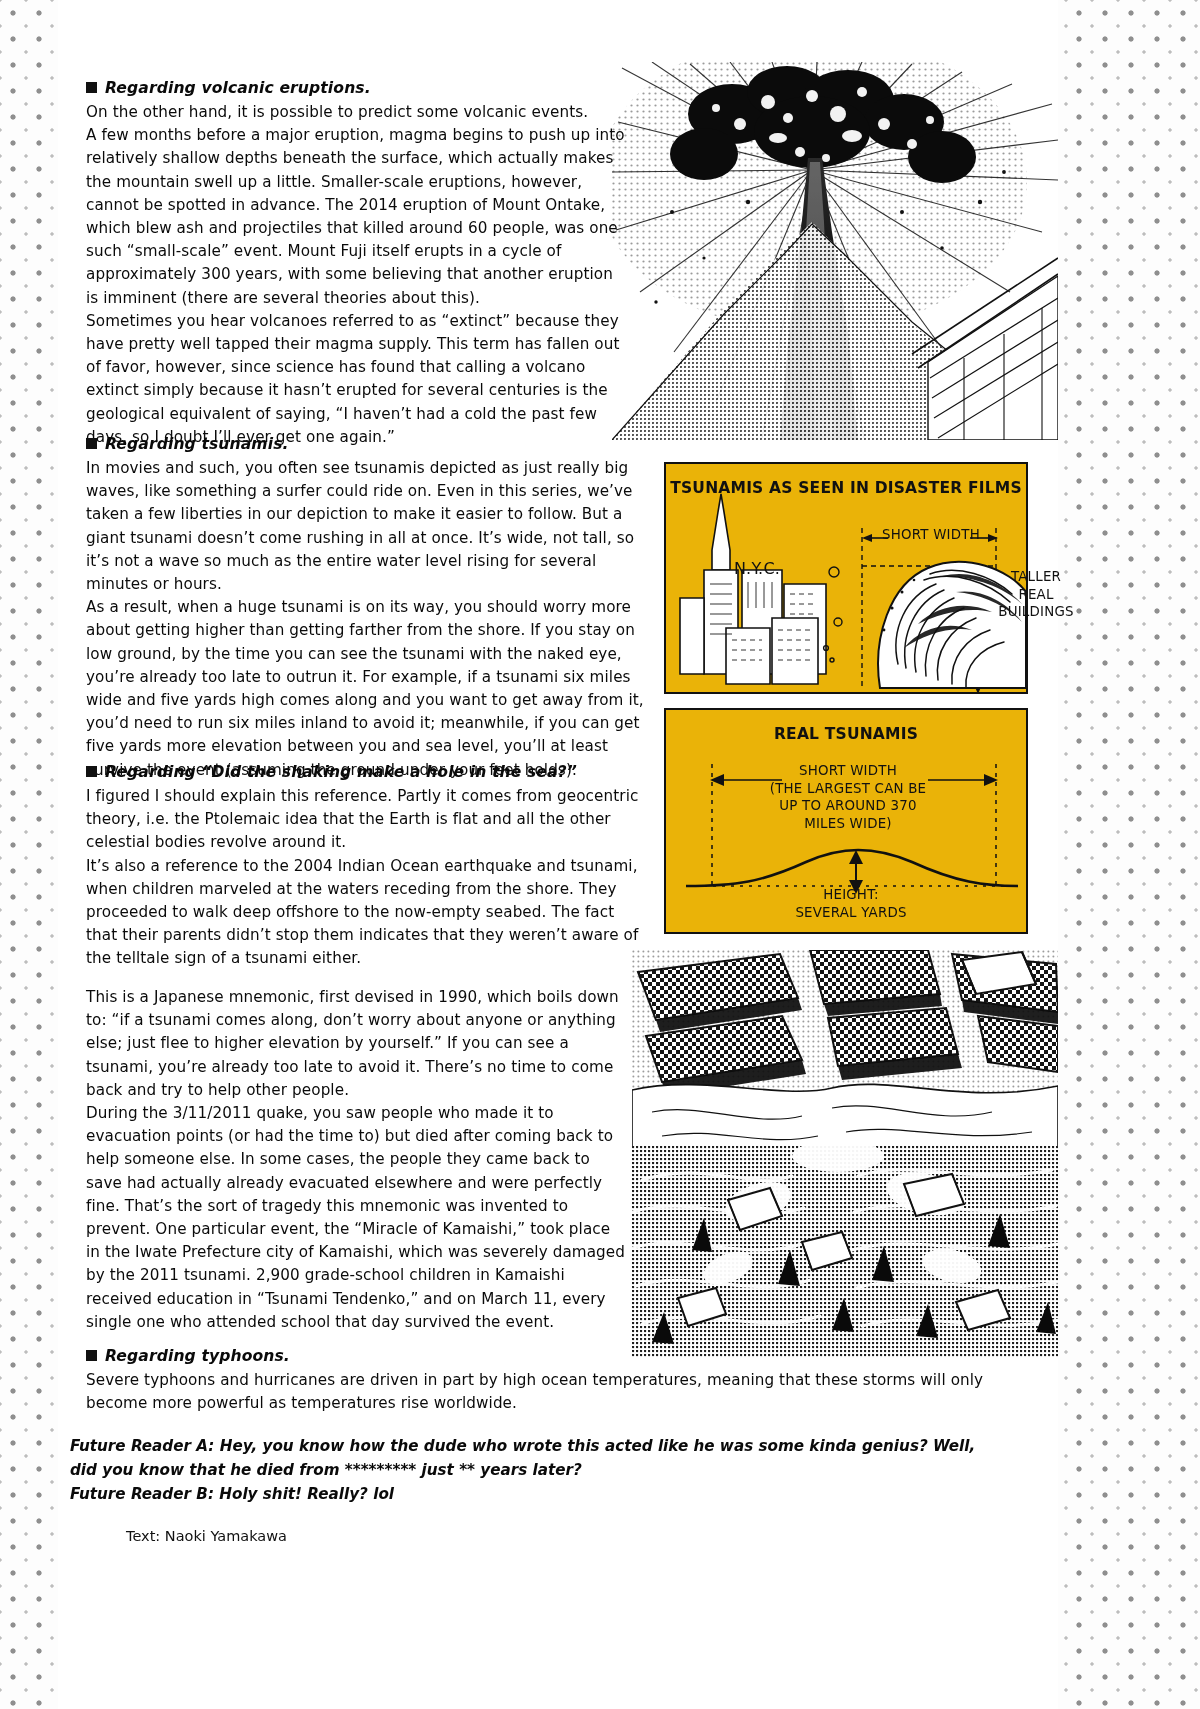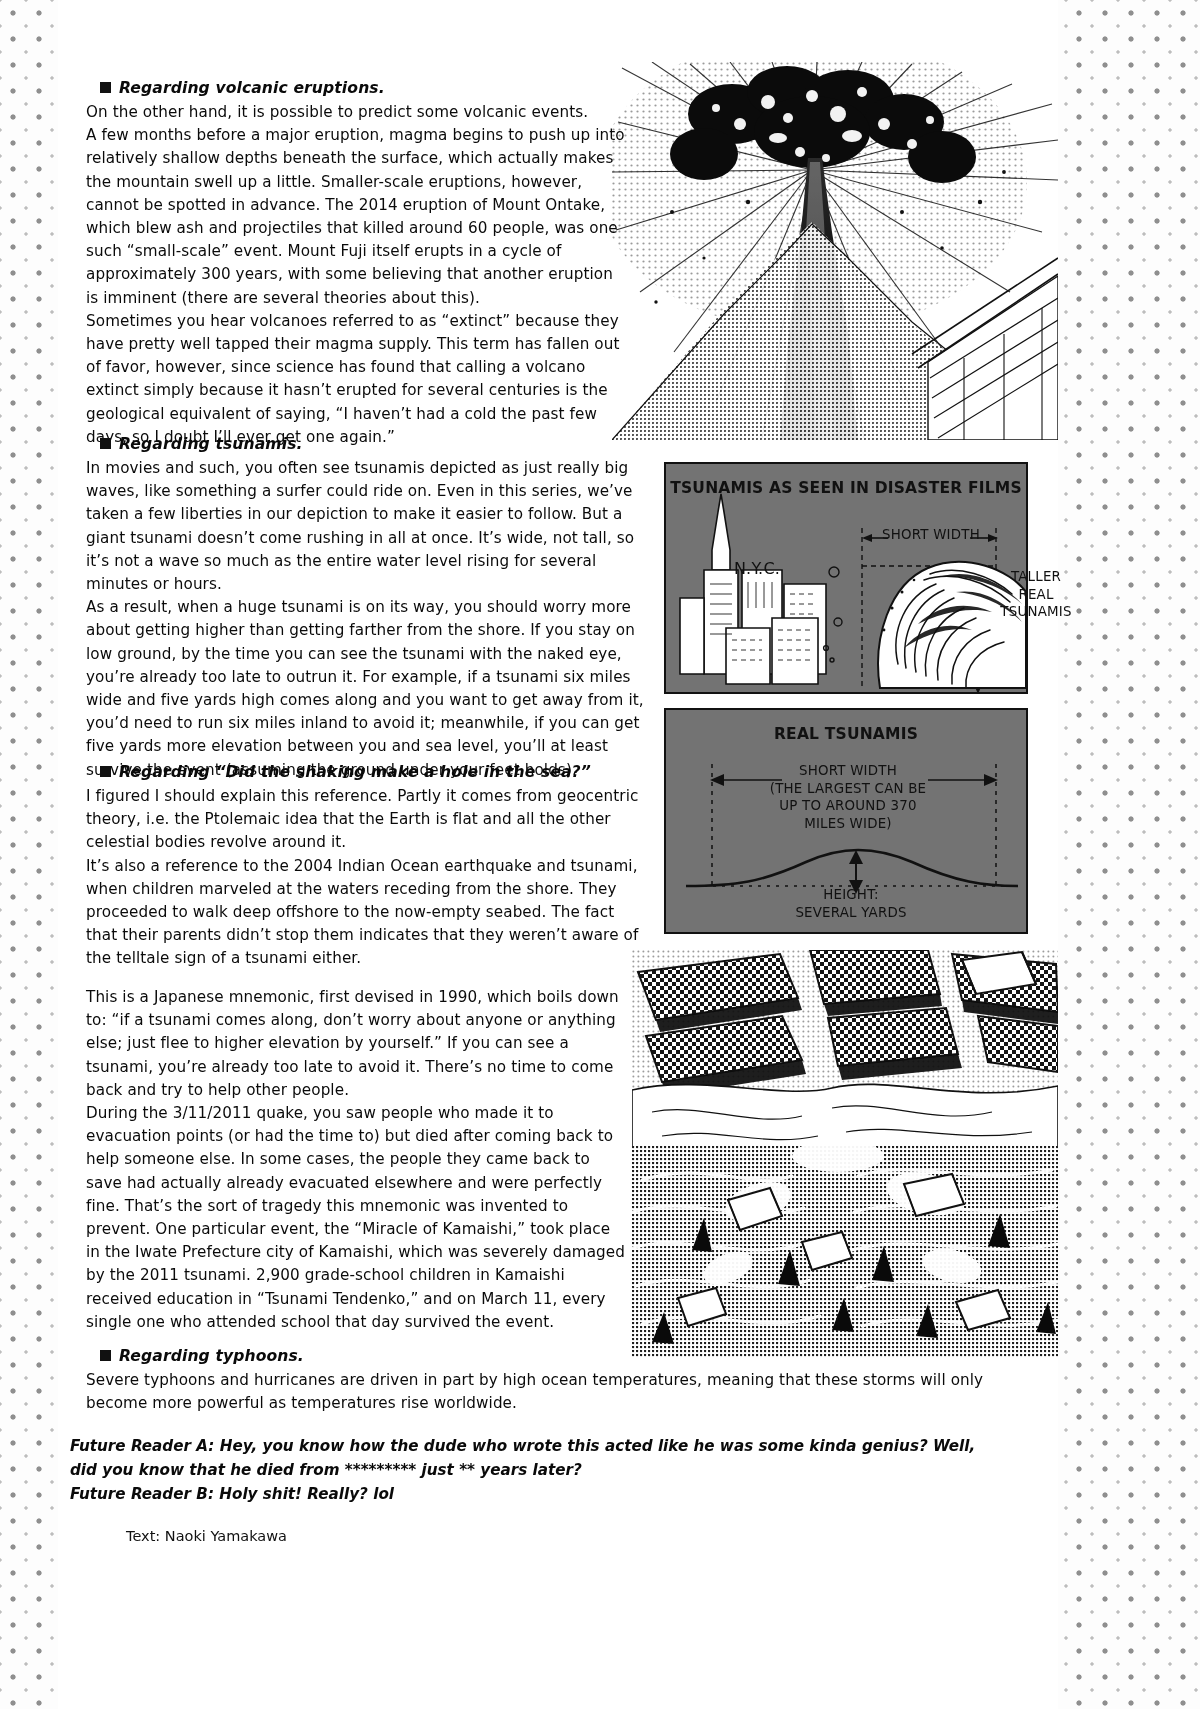--- a/index.html
+++ b/index.html
@@ -35,40 +35,40 @@
     font-size:15.2px;
     line-height:23.2px;
     letter-spacing:.1px;
   }
 
   .heading{
     font-weight:bold;
     font-style:italic;
     font-size:15.6px;
     line-height:24px;
-    margin:0 0 1px 14px;
+    margin:0 0 1px 0;
     display:flex;
     align-items:baseline;
     gap:8px;
   }
   .sqbullet{
     display:inline-block;
     width:11px;height:11px;
     background:#111;
     flex:0 0 auto;
     position:relative;top:0px;
   }
   .para{margin:0;}
   .para + .para{margin-top:0px;}
 
   
   .figbox{
     position:absolute;
     border:2.5px solid #111;
-    background:#737373;
+    background:#eab308;
     box-sizing:border-box;
     text-decoration:underline;
   }
   .figtitle{
     position:absolute;
     left:0;right:0;
     text-align:center;
     font-weight:bold;
     font-size:15.5px;
     letter-spacing:.2px;
@@ -381,21 +381,21 @@
     </g>
   </svg>
 
   <div class="figlabel" style="left:56px;top:96px;width:70px;font-size:16px;">N.Y.C.</div>
   <div class="figlabel" style="left:206px;top:62px;width:118px;">SHORT WIDTH</div>
 </div>
 
 <div class="figlabel" style="position:absolute;left:996px;top:568px;width:80px;">
   <div>TALLER</div>
   <div>REAL</div>
-  <div>TSUNAMIS</div>
+  <div>BUILDINGS</div>
 </div>
 
 <div class="figbox" style="left:664px;top:708px;width:364px;height:226px;">
   <div class="figtitle" style="top:15px;">REAL TSUNAMIS</div>
 
   <svg width="360" height="200" viewBox="0 0 360 200" style="position:absolute;left:0;top:26px;" xmlns="http://www.w3.org/2000/svg">
 
     <g stroke="#111" stroke-width="1.5" fill="none" stroke-dasharray="4 5">
       <path d="M46 28 L46 150"></path>
       <path d="M330 28 L330 150"></path>

